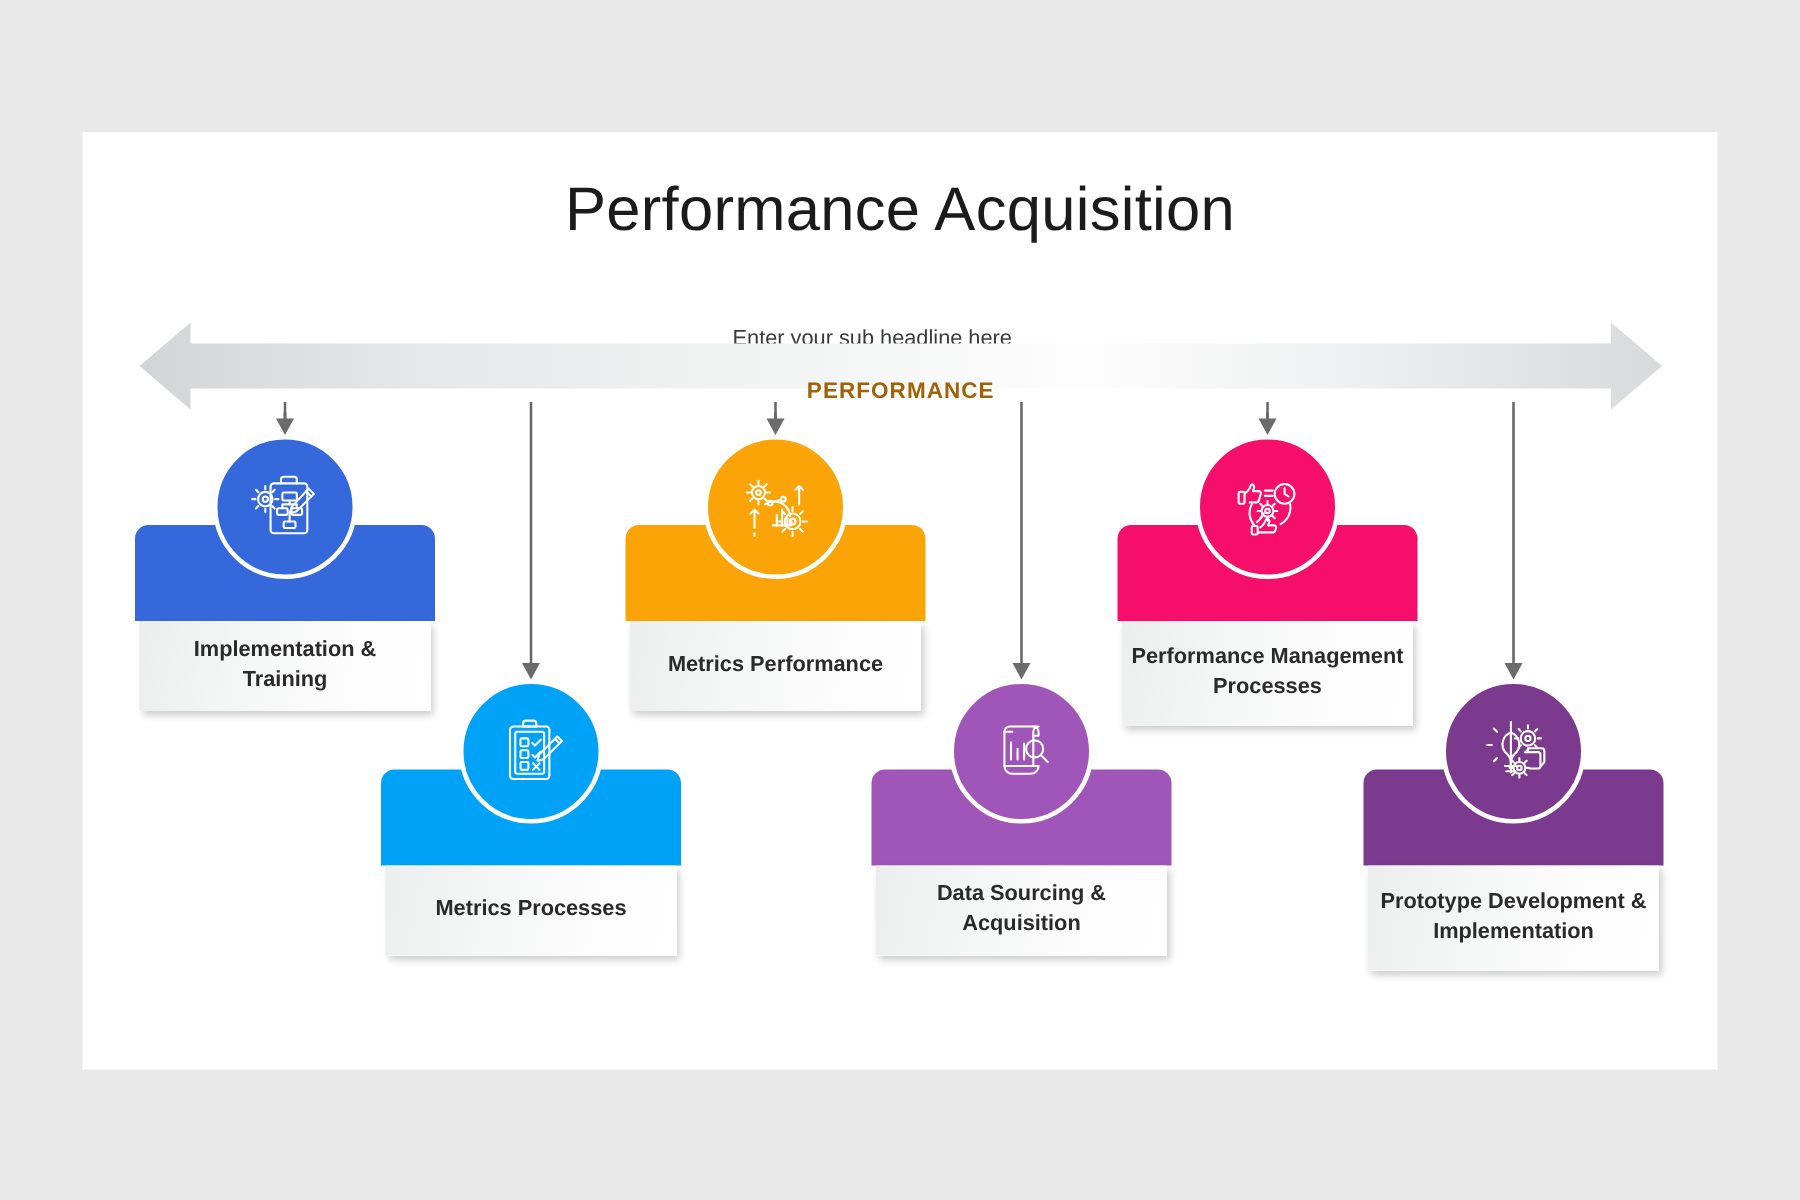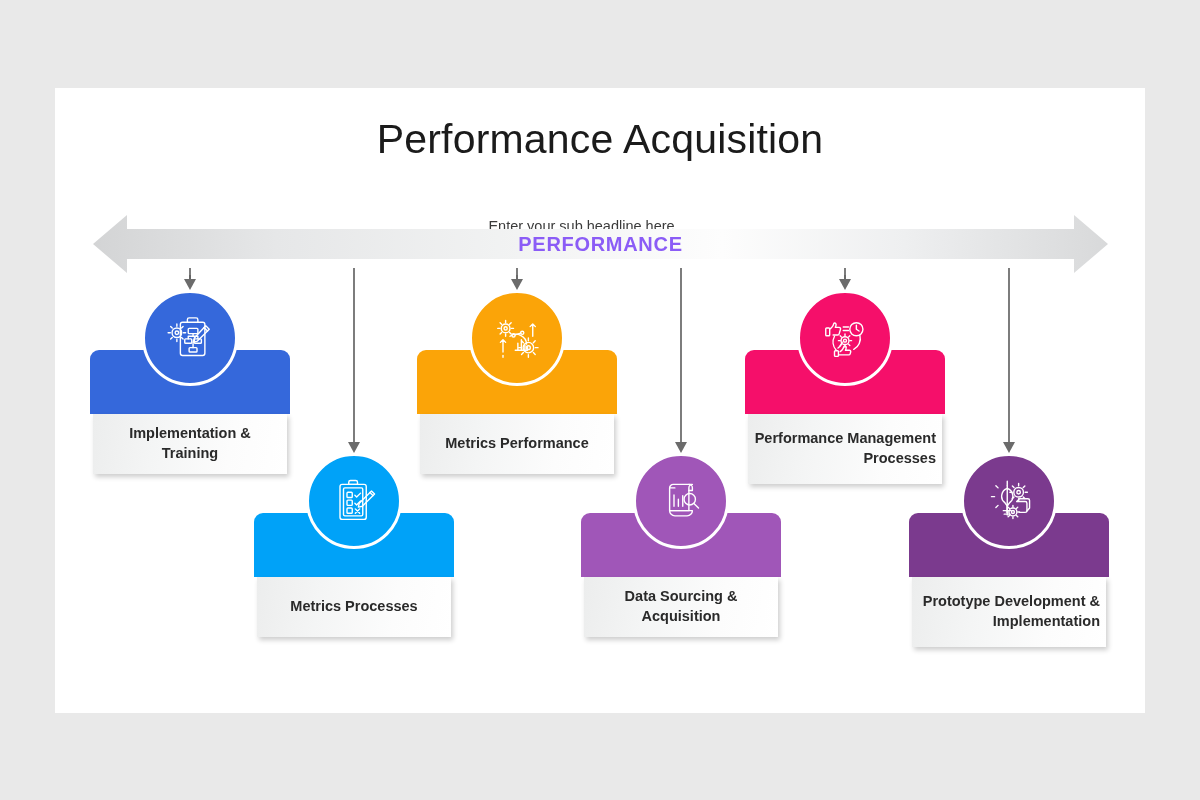--- a/index.html
+++ b/index.html
@@ -55,30 +55,30 @@
     position: absolute;
     left: 38px;
     top: 125px;
     width: 1015px;
     height: 62px;
   }
   .banner svg { display: block; }
   .banner-label {
     position: absolute;
     left: 0;
-    top: 0;
+    top: 16px;
     width: 1015px;
     height: 62px;
     display: flex;
     align-items: center;
     justify-content: center;
-    font-size: 20px;
+    font-size: 15px;
     font-weight: 700;
     letter-spacing: 0.7px;
-    color: #8b5cf6;
+    color: #a16207;
   }
 
   
   .connectors {
     position: absolute;
     left: 0;
     top: 0;
     width: 1090px;
     height: 625px;
     pointer-events: none;
@@ -109,21 +109,21 @@
     align-items: center;
     justify-content: center;
     text-align: center;
     font-size: 14.5px;
     font-weight: 700;
     line-height: 1.38;
     color: #2a2a2a;
     padding: 8px 6px 10px;
     box-sizing: border-box;
   }
-  .step .label.tall { min-height: 70px; text-align: right; }
+  .step .label.tall { min-height: 70px; }
 
   .step .bubble {
     position: absolute;
     left: 50%;
     top: 0;
     transform: translateX(-50%);
     width: 96px;
     height: 96px;
     border-radius: 50%;
     border: 3px solid #ffffff;

